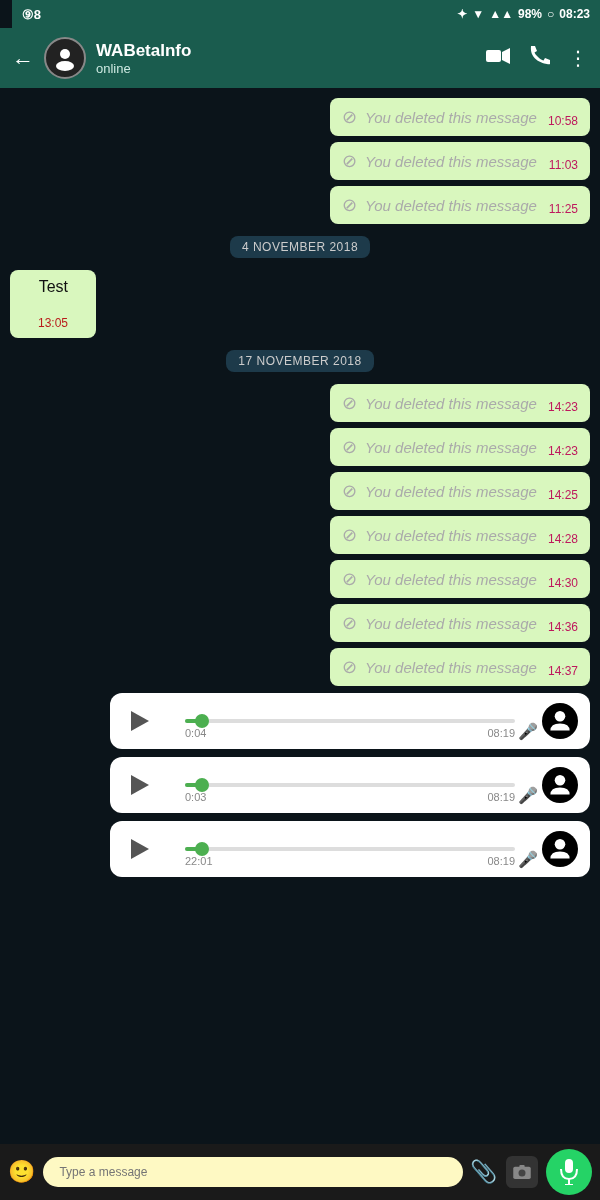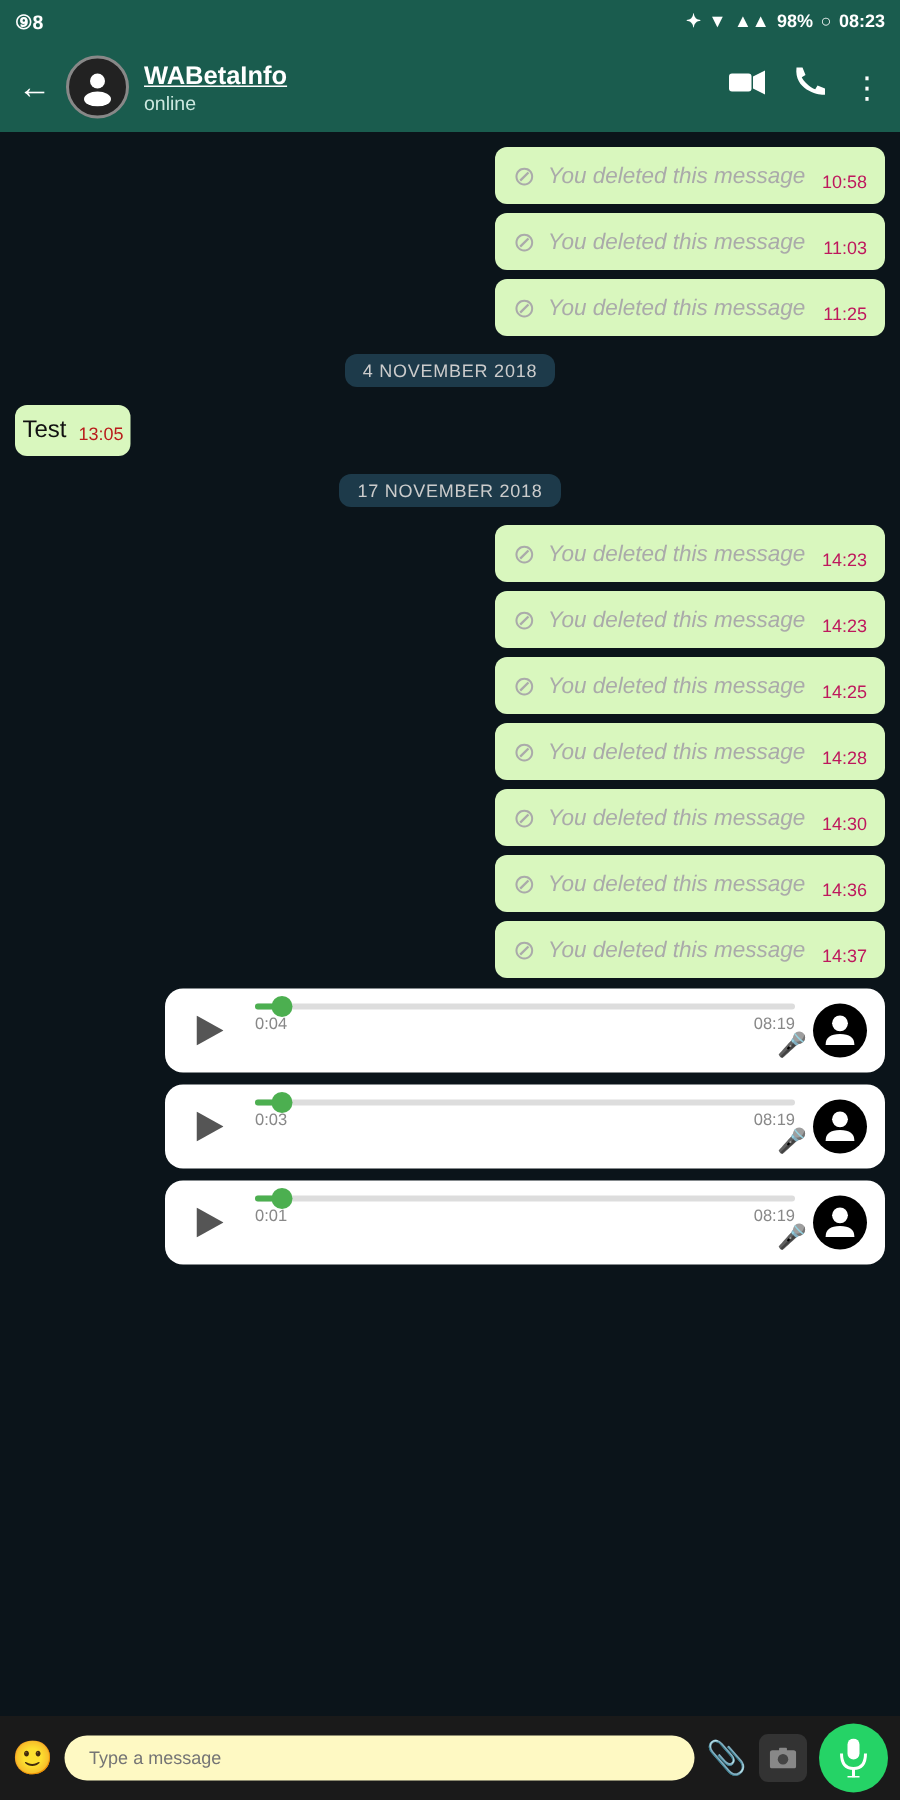--- a/index.html
+++ b/index.html
@@ -17,20 +17,21 @@
     .status-bar {
       background: #1a5c4e;
       color: white;
       display: flex;
       align-items: center;
       justify-content: space-between;
       padding: 4px 10px;
       height: 28px;
       font-size: 13px;
       font-weight: 600;
+      margin-left: 12px;
     }
     .status-left { display: flex; align-items: center; gap: 4px; }
     .status-right { display: flex; align-items: center; gap: 5px; font-size: 12px; }
 
     
     .header {
       background: #1a5c4e;
       display: flex;
       align-items: center;
       padding: 8px 12px;
@@ -52,21 +53,20 @@
       justify-content: center;
       color: white;
       font-size: 20px;
       border: 2px solid #888;
     }
     .header-info { flex: 1; }
     .header-name {
       color: white;
       font-size: 17px;
       font-weight: 600;
-      text-decoration: underline;
     }
     .header-status {
       color: #cce8e0;
       font-size: 13px;
     }
     .header-icons {
       display: flex;
       gap: 18px;
       align-items: center;
     }
@@ -131,46 +131,47 @@
       color: #be185d;
       font-size: 12px;
       align-self: flex-end;
       white-space: nowrap;
     }
 
     
     .sent-msg {
       background: #d9f7be;
       border-radius: 8px;
-      padding: 8px 5px;
+      padding: 8px 28px;
       align-self: flex-start;
       max-width: 200px;
       display: flex;
       align-items: flex-end;
-      gap: 8px;
+      gap: 20px;
       margin: 2px 0;
+      flex-direction: column;
     }
     .sent-msg .msg-text-dark {
       color: #111;
       font-size: 16px;
     }
     .sent-msg .msg-time {
       color: #b91c1c;
       font-size: 12px;
       white-space: nowrap;
     }
 
     
     .audio-msg {
       background: #fff;
       border-radius: 12px;
       padding: 10px 12px;
       display: flex;
-      align-items: flex-start;
-      gap: 12px;
+      align-items: flex-end;
+      gap: 27px;
       margin: 3px 0;
       align-self: flex-end;
       width: 90%;
       max-width: 480px;
       position: relative;
     }
     .audio-play {
       width: 36px;
       height: 36px;
       display: flex;
@@ -454,21 +455,21 @@
           <polygon points="0,0 18,10 0,20" fill="#555"></polygon>
         </svg>
     </div>
     <div class="audio-waveform-wrap">
       <div class="audio-slider">
         <div class="audio-slider-fill">
           <div class="audio-slider-dot"></div>
         </div>
       </div>
       <div class="audio-times">
-        <span>0:01</span>
+        <span>22:01</span>
         <span>08:19</span>
       </div>
     </div>
     <div class="audio-avatar">
       <svg width="24" height="24" viewBox="0 0 100 100" fill="white">
         <circle cx="50" cy="30" r="22" fill="white"></circle>
         <path d="M10 90 Q10 60 50 60 Q90 60 90 90" fill="white"></path>
       </svg>
     </div>
     <span style="position:absolute;bottom:8px;right:52px;color:#4caf50;font-size:16px;">🎤</span>

